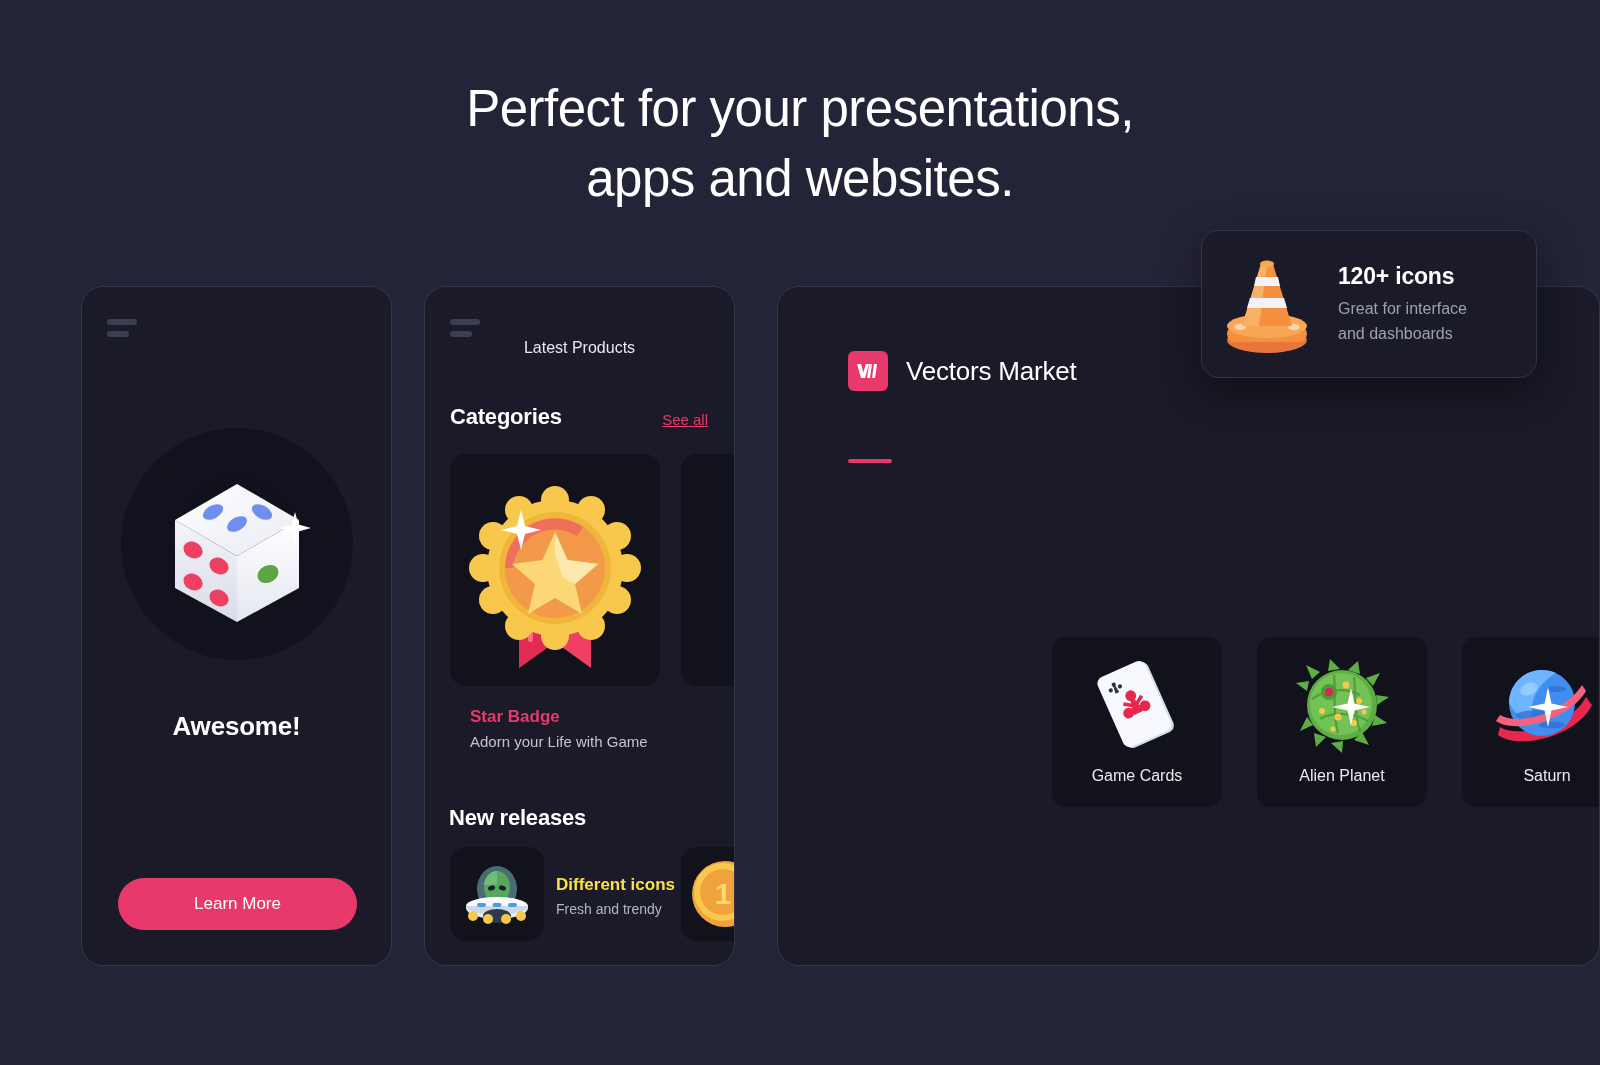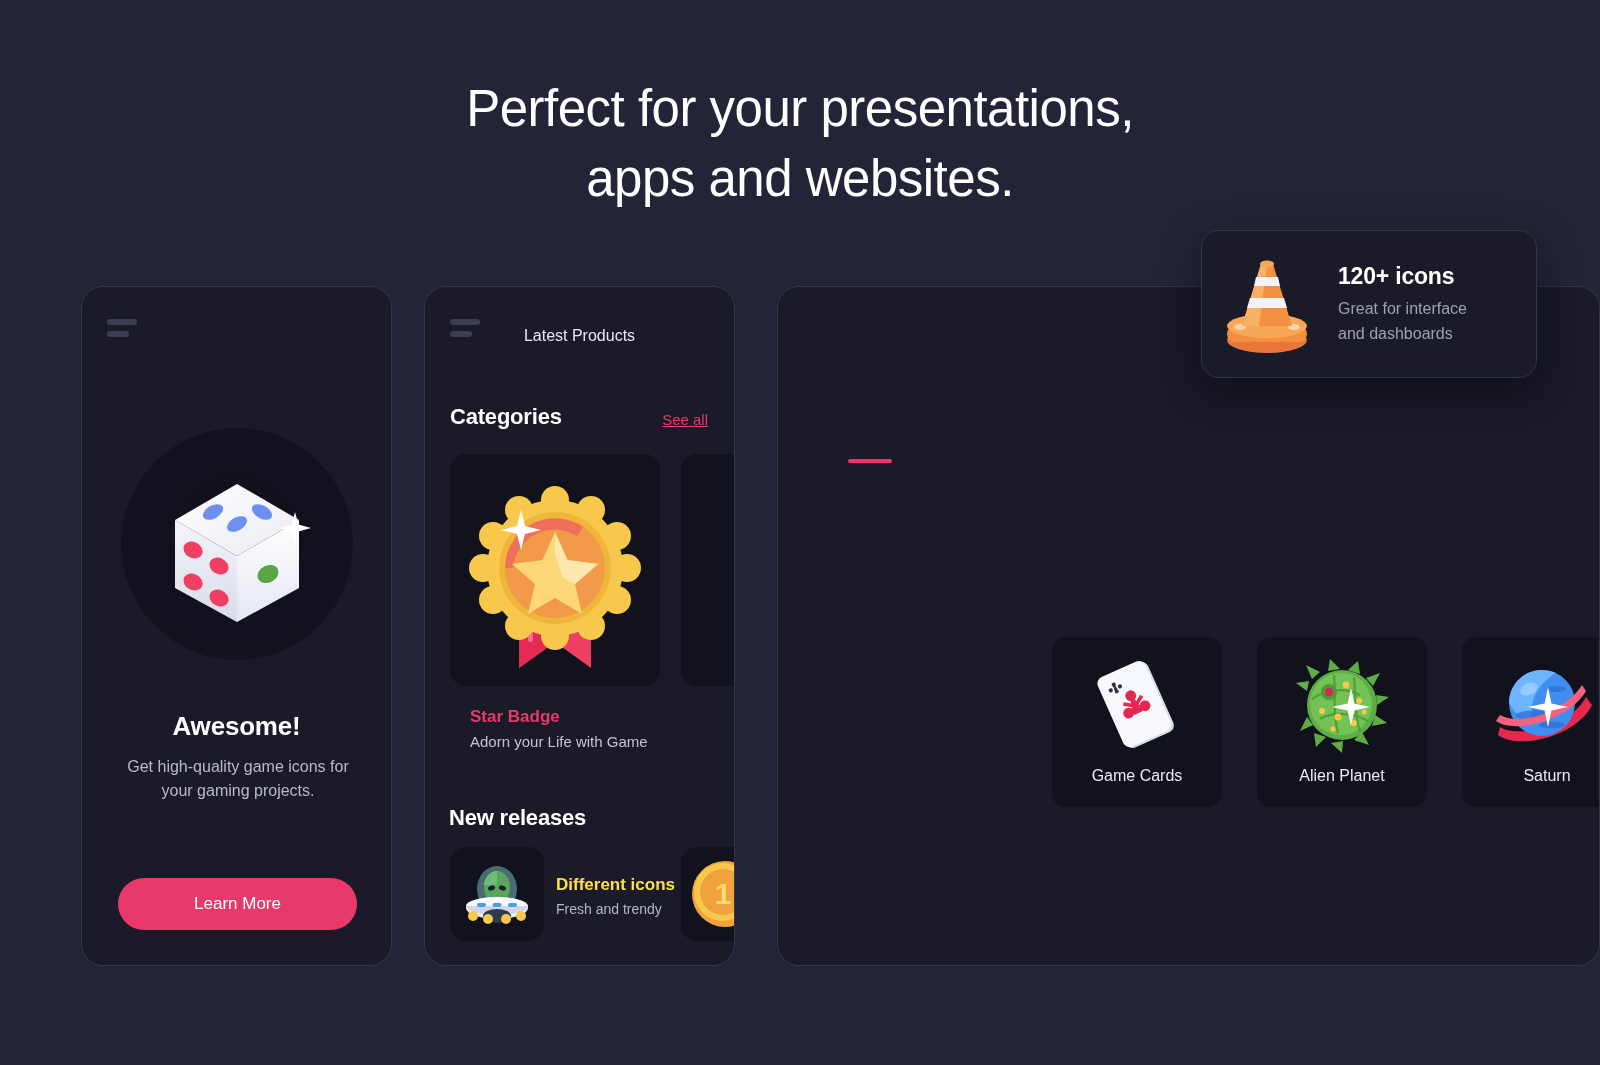--- a/index.html
+++ b/index.html
@@ -52,21 +52,21 @@
   .btn-pill {
     position: absolute; display: flex; align-items: center; justify-content: center;
     background: #e8396a; color: #ffffff; border: none; border-radius: 40px;
     font-family: "Liberation Sans", sans-serif; cursor: pointer;
   }
   #btn-learn-more { left: 36px; top: 591px; width: 239px; height: 52px; font-size: 17px; }
 
   
   #card-latest { left: 424px; top: 286px; width: 311px; height: 680px; overflow: hidden; }
   .latest-title {
-    position: absolute; left: 0; top: 40px; width: 100%; text-align: center;
+    position: absolute; left: 0; top: 52px; width: 100%; text-align: center;
     color: #e7e8ef; font-size: 16px;
   }
   .sec-head {
     position: absolute; color: #ffffff; font-size: 22px; font-weight: 700; letter-spacing: -0.2px;
   }
   #cat-head { left: 25px; top: 117px; }
   #new-head { left: 24px; top: 518px; }
   #see-all {
     position: absolute; right: 26px; top: 124px;
     color: #e8396a; font-size: 15px; text-decoration: underline; cursor: pointer;
@@ -197,21 +197,20 @@
           <ellipse cx="31" cy="26" rx="11" ry="8.5" fill="#5aa544" transform="rotate(-28 31 26)"></ellipse>
 
           <g fill="#ffffff" transform="translate(58,-20)">
             <path d="M0,-16 L3.4,-3.4 L16,0 L3.4,3.4 L0,16 L-3.4,3.4 L-16,0 L-3.4,-3.4 Z"></path>
           </g>
         </g>
       </svg>
     </div>
 
     <div class="awesome-title">Awesome!</div>
-    <div class="awesome-desc">Get high-quality game icons for your gaming projects.</div>
     <button class="btn-pill" id="btn-learn-more">Learn More</button>
   </section>
 
   <section class="card" id="card-latest">
     <div class="hamburger" style="left:25px; top:32px;">
       <i></i>
         <i></i>
     </div>
     <div class="latest-title">Latest Products</div>
 
@@ -296,20 +295,30 @@
           <text x="-2" y="10" font-family="Liberation Sans, sans-serif" font-size="30" font-weight="700" fill="#fbd775" text-anchor="middle">1</text>
         </g>
       </svg>
     </div>
 
     <div class="rel-title">Different icons</div>
     <div class="rel-sub">Fresh and trendy</div>
   </section>
 
   <section class="card" id="card-market">
+    <div class="brand-row">
+      <div class="brand-logo">
+        <svg width="22" height="14" viewBox="0 0 22 14">
+          <path d="M0,0 L4,0 L6.4,8.4 L8.8,0 L12,0 L8,14 L4,14 Z" fill="#ffffff"></path>
+          <path d="M12,0 L15,0 L13,14 L10,14 Z" fill="#ffffff"></path>
+          <path d="M17,0 L20,0 L18,14 L15,14 Z" fill="#ffffff"></path>
+        </svg>
+      </div>
+      <div class="brand-name">Vectors Market</div>
+    </div>
 
     <div class="accent-bar"></div>
 
 
     <div class="icon-tile" id="tile-1">
       <div class="glyph">
         <svg width="100" height="96" viewBox="0 0 100 96">
           <g transform="translate(50,48) rotate(-24)">
             <rect x="-26" y="-38" width="52" height="76" rx="7" fill="#d6dae8"></rect>
             <rect x="-28" y="-40" width="52" height="76" rx="7" fill="#f7f9ff"></rect>

